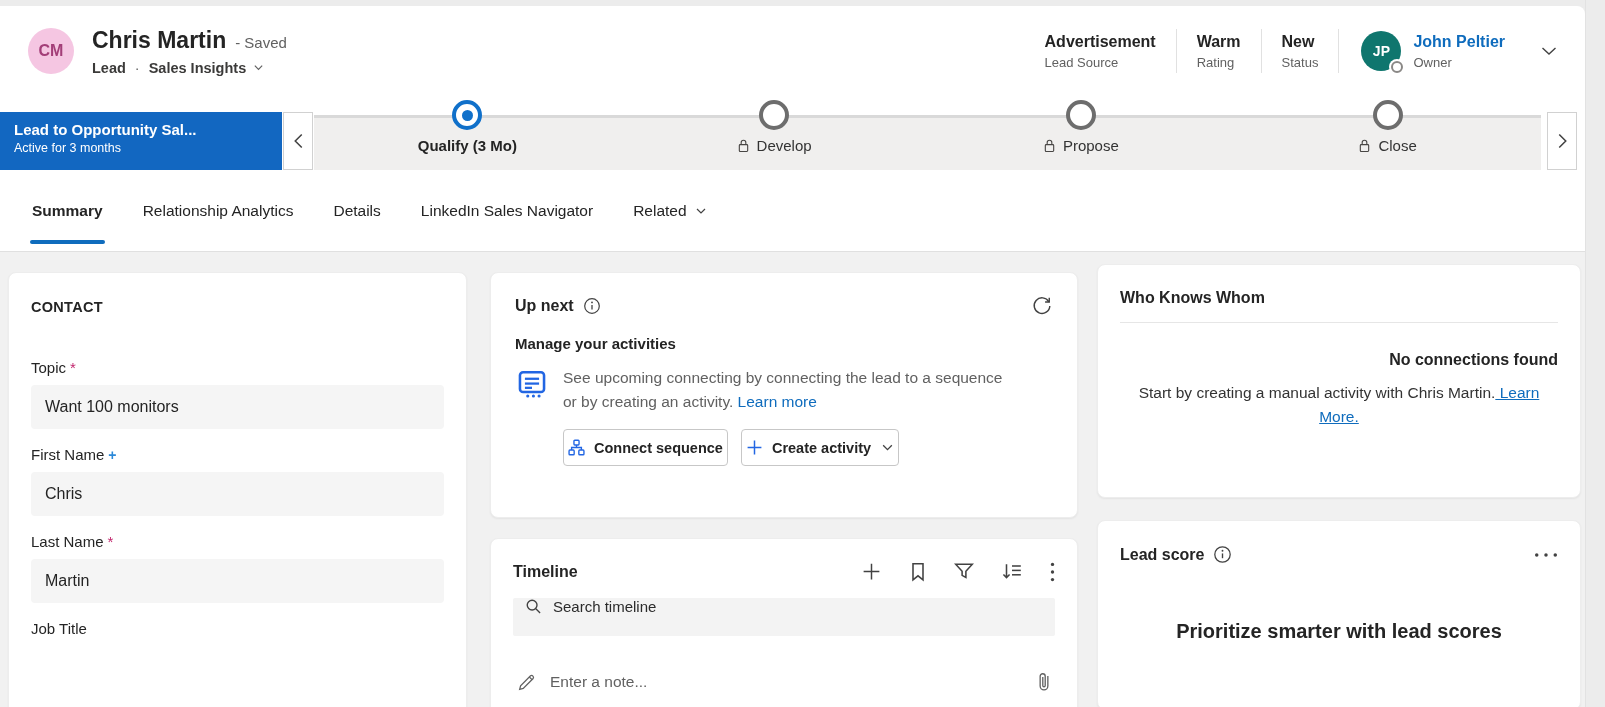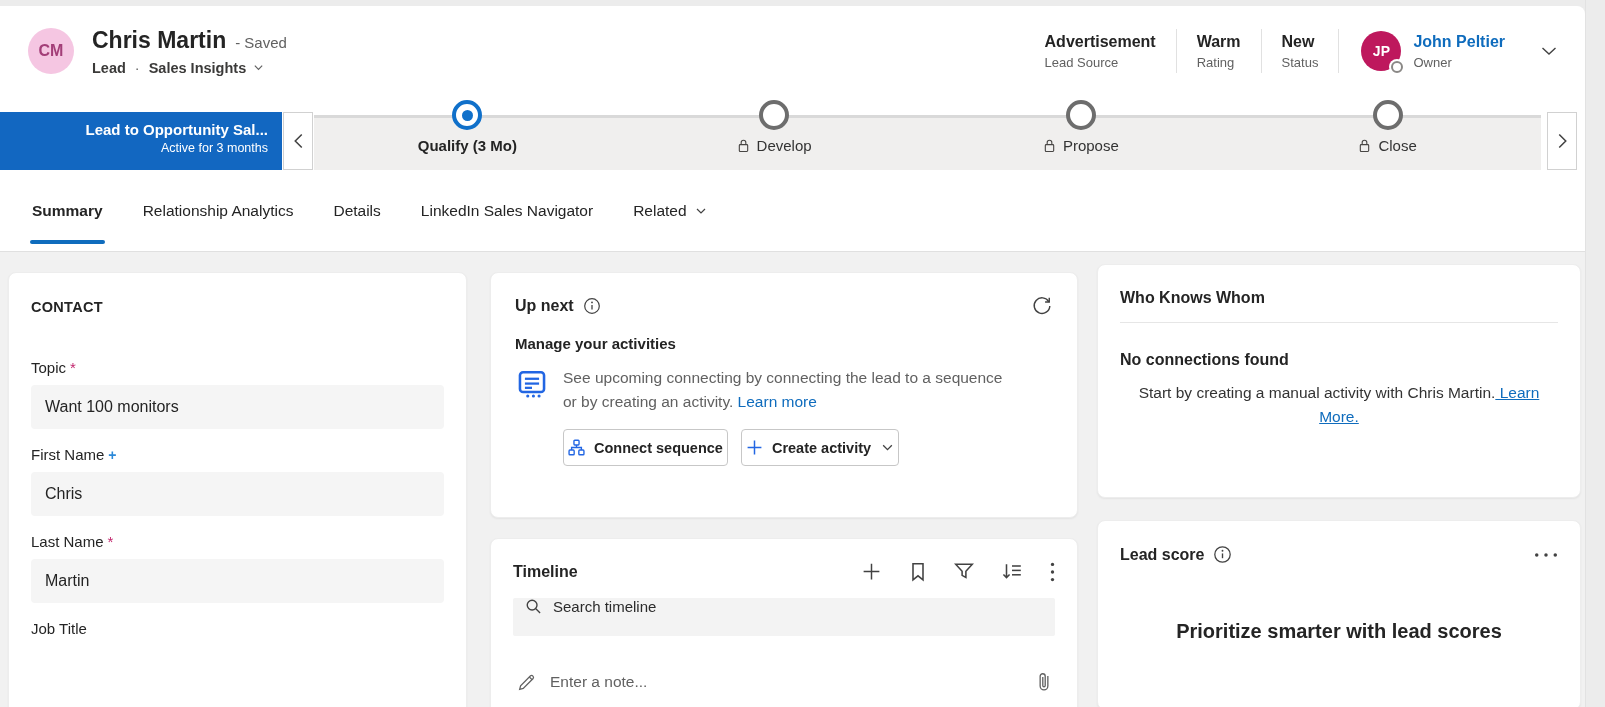--- a/index.html
+++ b/index.html
@@ -21,34 +21,34 @@
   .save-status { font-size:15px; color:#616161; margin-left:9px; }
   .sub-line { display:flex; align-items:center; margin-top:6px; font-size:14.5px; font-weight:bold; color:#3b3a39; }
   .sub-line .dot { margin:0 9px; color:#616161; font-weight:normal; }
   .sub-line .chev { margin-left:7px; color:#616161; display:flex; }
   .hdr-right { margin-left:auto; display:flex; align-items:center; }
   .hdr-field { padding:0 20px; text-align:left; }
   .hdr-sep { width:1px; height:44px; background:#e1e1e1; }
   .hdr-val { font-size:16px; font-weight:bold; }
   .hdr-lbl { font-size:13px; color:#616161; margin-top:4px; }
   .owner-block { display:flex; align-items:center; padding-left:22px; }
-  .avatar.jp { width:40px; height:40px; background:#be185d; color:#fff; font-size:14px; position:relative;text-align:right; }
+  .avatar.jp { width:40px; height:40px; background:#0f766e; color:#fff; font-size:14px; position:relative;text-align:right; }
   .presence { position:absolute; right:-2px; bottom:-2px; width:12px; height:12px; border-radius:50%;
     background:#fff; border:2px solid #8a8886; box-shadow:0 0 0 2px #fff; }
   .owner-txt { margin-left:12px; }
   .owner-name { font-size:16px; font-weight:bold; color:#0f6cbd; }
   .owner-lbl { font-size:13px; color:#616161; margin-top:4px; }
   .hdr-chev { margin-left:34px; color:#424242; display:flex; }
 
   
   .bpf { position:relative; height:74px; background:#fff; }
   .bpf-bar { position:absolute; left:314px; right:44px; bottom:0; height:55px;
     background:#f0efee; border-top:3px solid #d9d9d9; display:flex; }
   .bpf-stagebox { position:absolute; left:0; bottom:0; width:282px; height:58px;
-    background:#1267c1; color:#fff; padding:9px 14px; z-index:2;text-align:right; }
+    background:#1267c1; color:#fff; padding:9px 14px; z-index:2; }
   .bpf-stagebox .l1 { font-size:15px; font-weight:bold; white-space:nowrap; }
   .bpf-stagebox .l2 { font-size:12.5px; margin-top:3px; }
   .bpf-nav { position:absolute; bottom:0; width:30px; height:58px; background:#fff;
     border:1px solid #d1d1d1; display:flex; align-items:center; justify-content:center;
     color:#424242; cursor:pointer; z-index:3; }
   .bpf-nav.prev { left:283px; }
   .bpf-nav.next { right:8px; }
   .stage { flex:1; display:flex; flex-direction:column; align-items:center; }
   .stage-circle { width:30px; height:30px; border-radius:50%; background:#fff;
     border:4px solid #6d6d6d; margin-top:-18px; display:flex; align-items:center; justify-content:center; }
@@ -116,21 +116,21 @@
   .tl-search .s-ic { display:flex; color:#424242; }
   .tl-search .s-txt { margin-left:11px; font-size:15px; color:#2b2b2b; }
   .tl-note { display:flex; align-items:center; margin-top:35px; padding:0 4px; }
   .tl-note .n-ic { display:flex; color:#616161; }
   .tl-note .n-txt { margin-left:14px; font-size:15.5px; color:#616161; }
   .tl-note .clip-ic { margin-left:auto; display:flex; color:#616161; cursor:pointer; }
 
   
   .wkw-card { height:234px; padding:24px 22px; }
   .wkw-divider { height:1px; background:#e6e6e6; margin-top:15px; }
-  .wkw-empty-title { text-align:left; font-size:16px; font-weight:bold; margin-top:28px; }
+  .wkw-empty-title { text-align:right; font-size:16px; font-weight:bold; margin-top:28px; }
   .wkw-empty-text { text-align:center; font-size:15.5px; color:#333; line-height:1.55;
     margin:12px auto 0; width:92%; }
 
   
   .score-card { margin-top:22px; height:190px; padding:24px 22px; }
   .more-ic { display:flex; color:#424242; cursor:pointer; }
   .score-headline { text-align:center; font-size:20px; font-weight:bold; margin-top:56px; }
 
   svg { display:block; }
 </style>

